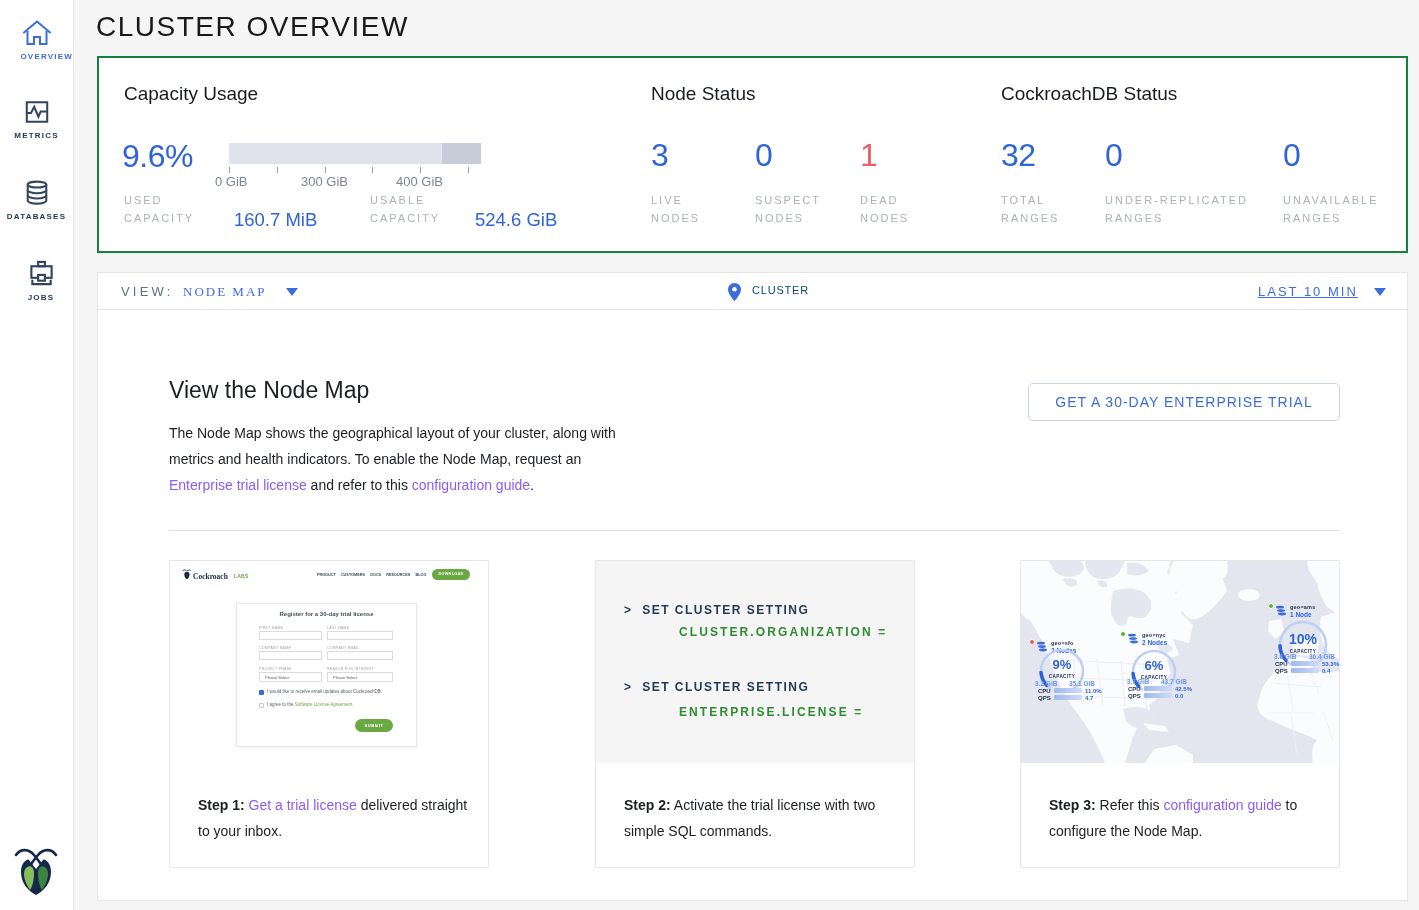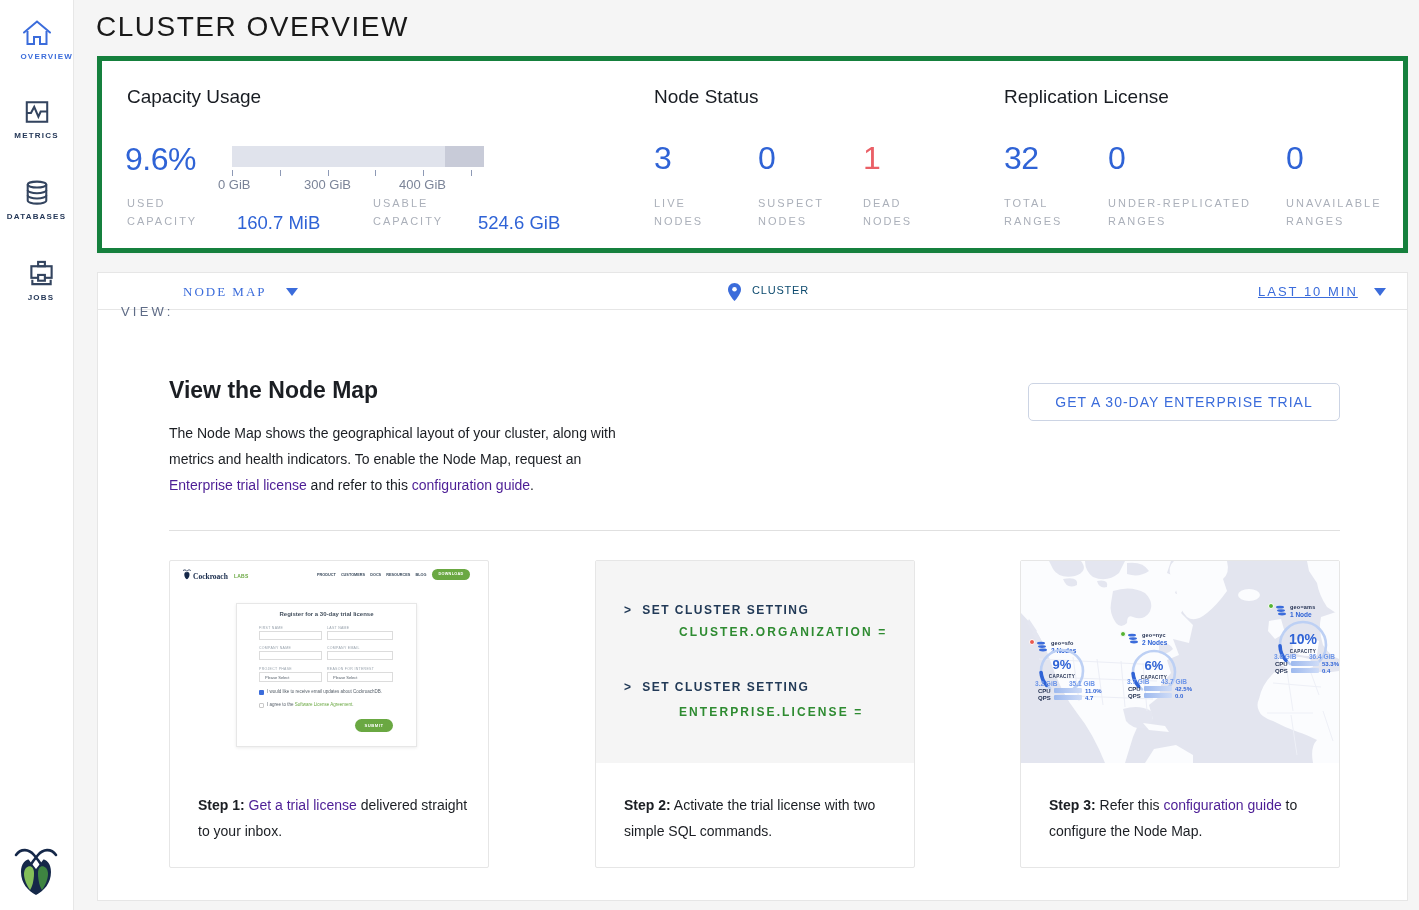--- a/index.html
+++ b/index.html
@@ -11,38 +11,38 @@
 .navitem { position:absolute; left:0; width:73px; text-align:center; }
 .navitem svg { display:block; margin:0 auto; }
 .navlabel { display:block; margin-top:6px; font-size:8px; font-weight:700; letter-spacing:1.2px; color:#253858; }
 .navitem.active .navlabel { color:#3b6cdb; }
 #crlogo { position:absolute; left:14px; bottom:13px; }
 
 
 #pagetitle { position:absolute; left:96px; top:11px; font-size:28px; font-weight:400; letter-spacing:1.5px; color:#191919; }
 
 
-.card { background:#fff; border:5px solid #15803d; box-shadow:0 1px 2px rgba(0,0,0,0.03); }
+.card { background:#fff; border:2px solid #15803d; box-shadow:0 1px 2px rgba(0,0,0,0.03); }
 #summary { position:absolute; left:97px; top:56px; width:1311px; height:197px; }
 .sec-title { font-size:19px; color:#181c22; font-weight:400; }
 .bignum { font-size:32px; letter-spacing:-0.5px; color:#2f63d6; }
 .cap-label { font-size:11px; letter-spacing:2px; color:#abb0ba; line-height:18px; font-weight:400; }
 .cap-val { font-size:18.5px; color:#2f63d6; }
 
 
 #panel { position:absolute; left:97px; top:272px; width:1311px; height:629px; background:#fff; border:1px solid #e6e6e6; }
 #viewbar { position:relative; height:37px; border-bottom:1px solid #e6e6e6; }
 .vb-label { font-size:13px; letter-spacing:3.2px; color:#5f6c87; }
 .vb-blue { font-size:13px; letter-spacing:2.0px; color:#3b6cdb; }
 .tri { display:inline-block; width:0; height:0; border-left:6.5px solid transparent; border-right:6.5px solid transparent; border-top:8px solid #3b6cdb; }
 
 #content { position:relative; }
-h2.nm { position:absolute; left:71px; top:67px; font-size:23px; font-weight:700; color:#1b1e23; }
+h2.nm { position:absolute; left:71px; top:67px; font-size:23px; font-weight:400; color:#1b1e23; }
 .nm-p { position:absolute; left:71px; top:110px; width:460px; font-size:14px; line-height:26px; color:#1b1e23; }
-a.bl { color:#4c1d95; text-decoration:none; }
+a.bl { color:#8b5cf6; text-decoration:none; }
 #trialbtn { position:absolute; left:930px; top:73px; width:312px; height:38px; border:1px solid #ccd4e4; border-radius:5px; background:#fff; color:#3b6cdb; font-size:14px; letter-spacing:1px; text-align:center; line-height:36px; }
 #hr1 { position:absolute; left:71px; top:220px; width:1171px; border-top:1px solid #e0e0e0; }
 
 .stepcard { position:absolute; top:250px; width:320px; height:308px; background:#fff; border:1px solid #e6e6e6; border-radius:2px; }
 .steptext { position:absolute; left:28px; top:231px; width:270px; font-size:14px; line-height:26px; color:#1b1e23; }
 </style>
 </head>
 <body>
 <div id="canvas">
 
@@ -115,32 +115,32 @@
     <div style="position:absolute; left:376px; top:151px;" class="cap-val">524.6 GiB</div>
 
     <div style="position:absolute; left:552px; top:25px;" class="sec-title">Node Status</div>
     <div style="position:absolute; left:552px; top:79px;" class="bignum">3</div>
     <div style="position:absolute; left:656px; top:79px;" class="bignum">0</div>
     <div style="position:absolute; left:761px; top:79px; color:#ea5f66;" class="bignum">1</div>
     <div style="position:absolute; left:552px; top:133px;" class="cap-label">LIVE<br>NODES</div>
     <div style="position:absolute; left:656px; top:133px;" class="cap-label">SUSPECT<br>NODES</div>
     <div style="position:absolute; left:761px; top:133px;" class="cap-label">DEAD<br>NODES</div>
 
-    <div style="position:absolute; left:902px; top:25px;" class="sec-title">Replication License</div>
+    <div style="position:absolute; left:902px; top:25px;" class="sec-title">CockroachDB Status</div>
     <div style="position:absolute; left:902px; top:79px;" class="bignum">32</div>
     <div style="position:absolute; left:1006px; top:79px;" class="bignum">0</div>
     <div style="position:absolute; left:1184px; top:79px;" class="bignum">0</div>
     <div style="position:absolute; left:902px; top:133px;" class="cap-label">TOTAL<br>RANGES</div>
     <div style="position:absolute; left:1006px; top:133px;" class="cap-label">UNDER-REPLICATED<br>RANGES</div>
     <div style="position:absolute; left:1184px; top:133px;" class="cap-label">UNAVAILABLE<br>RANGES</div>
   </div>
 
   <div id="panel">
     <div id="viewbar">
-      <span class="vb-label" style="position:absolute;left:23px;top:11px;margin-top:20px;">VIEW:</span>
+      <span class="vb-label" style="position:absolute;left:23px;top:11px;">VIEW:</span>
       <span class="vb-blue" style="position:absolute;left:85px;top:11px;font-family:Liberation Serif, serif;">NODE MAP</span>
       <span class="tri" style="position:absolute;left:188px;top:15px;"></span>
       <svg style="position:absolute;left:630px;top:10px;" width="13" height="18" viewBox="0 0 13 18">
         <path d="M6.5 0 C2.9 0 0 2.9 0 6.5 C0 11.4 6.5 18 6.5 18 C6.5 18 13 11.4 13 6.5 C13 2.9 10.1 0 6.5 0 Z" fill="#3b6cdb"></path>
         <circle cx="6.5" cy="6.3" r="2.3" fill="#fff"></circle>
       </svg>
       <span style="position:absolute;left:654px;top:11px;font-size:11px;letter-spacing:0.8px;color:#0c4a6e;">CLUSTER</span>
       <span class="vb-blue" style="position:absolute;left:1160px;top:11px;text-decoration:underline;">LAST 10 MIN</span>
       <span class="tri" style="position:absolute;left:1276px;top:15px;"></span>
     </div>

